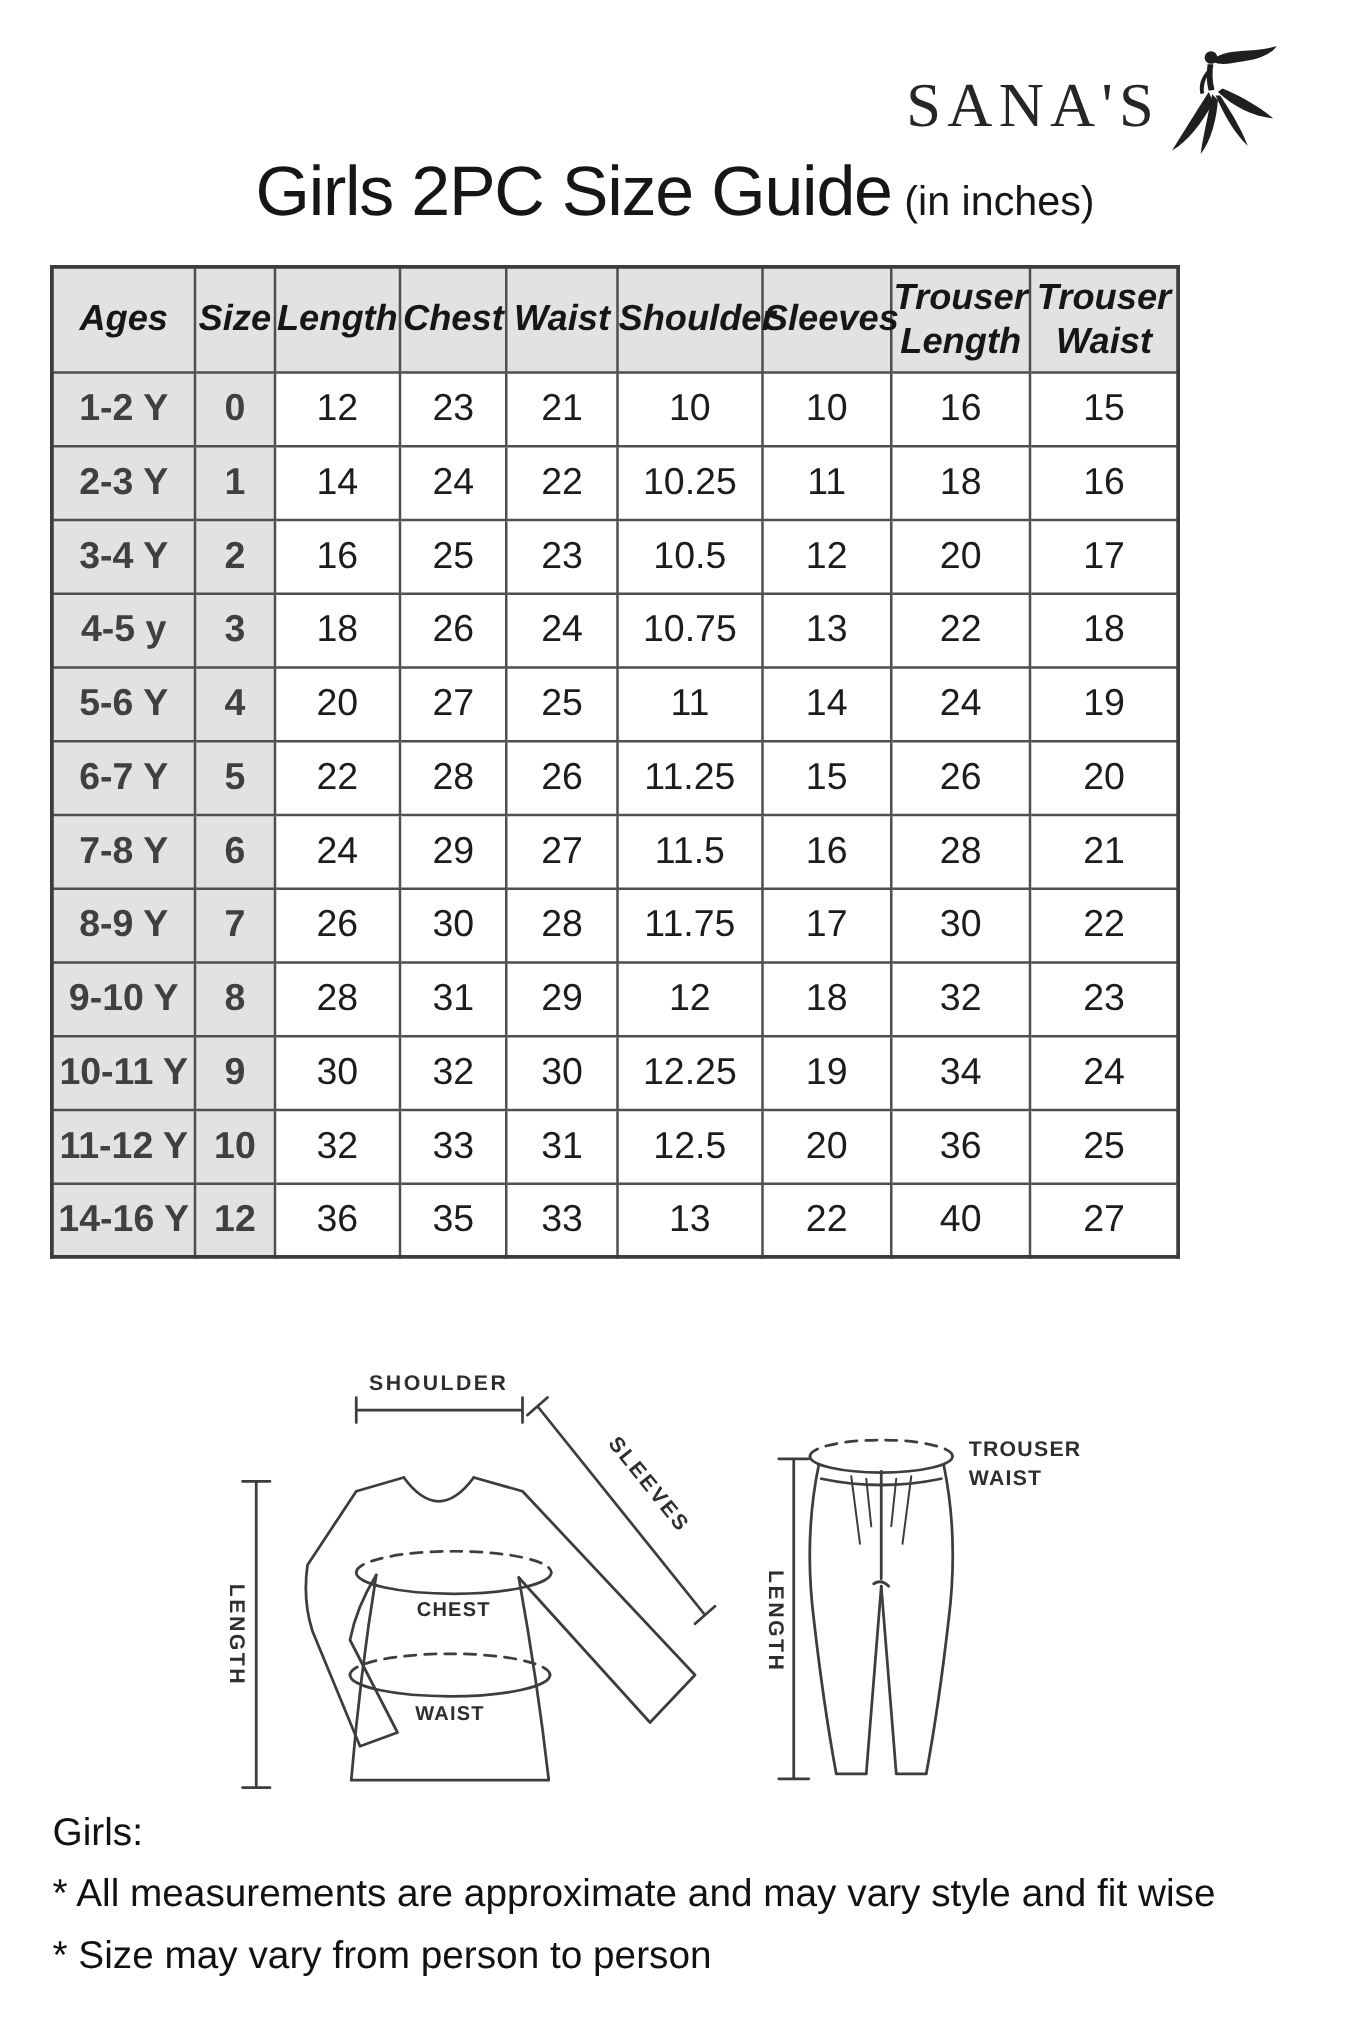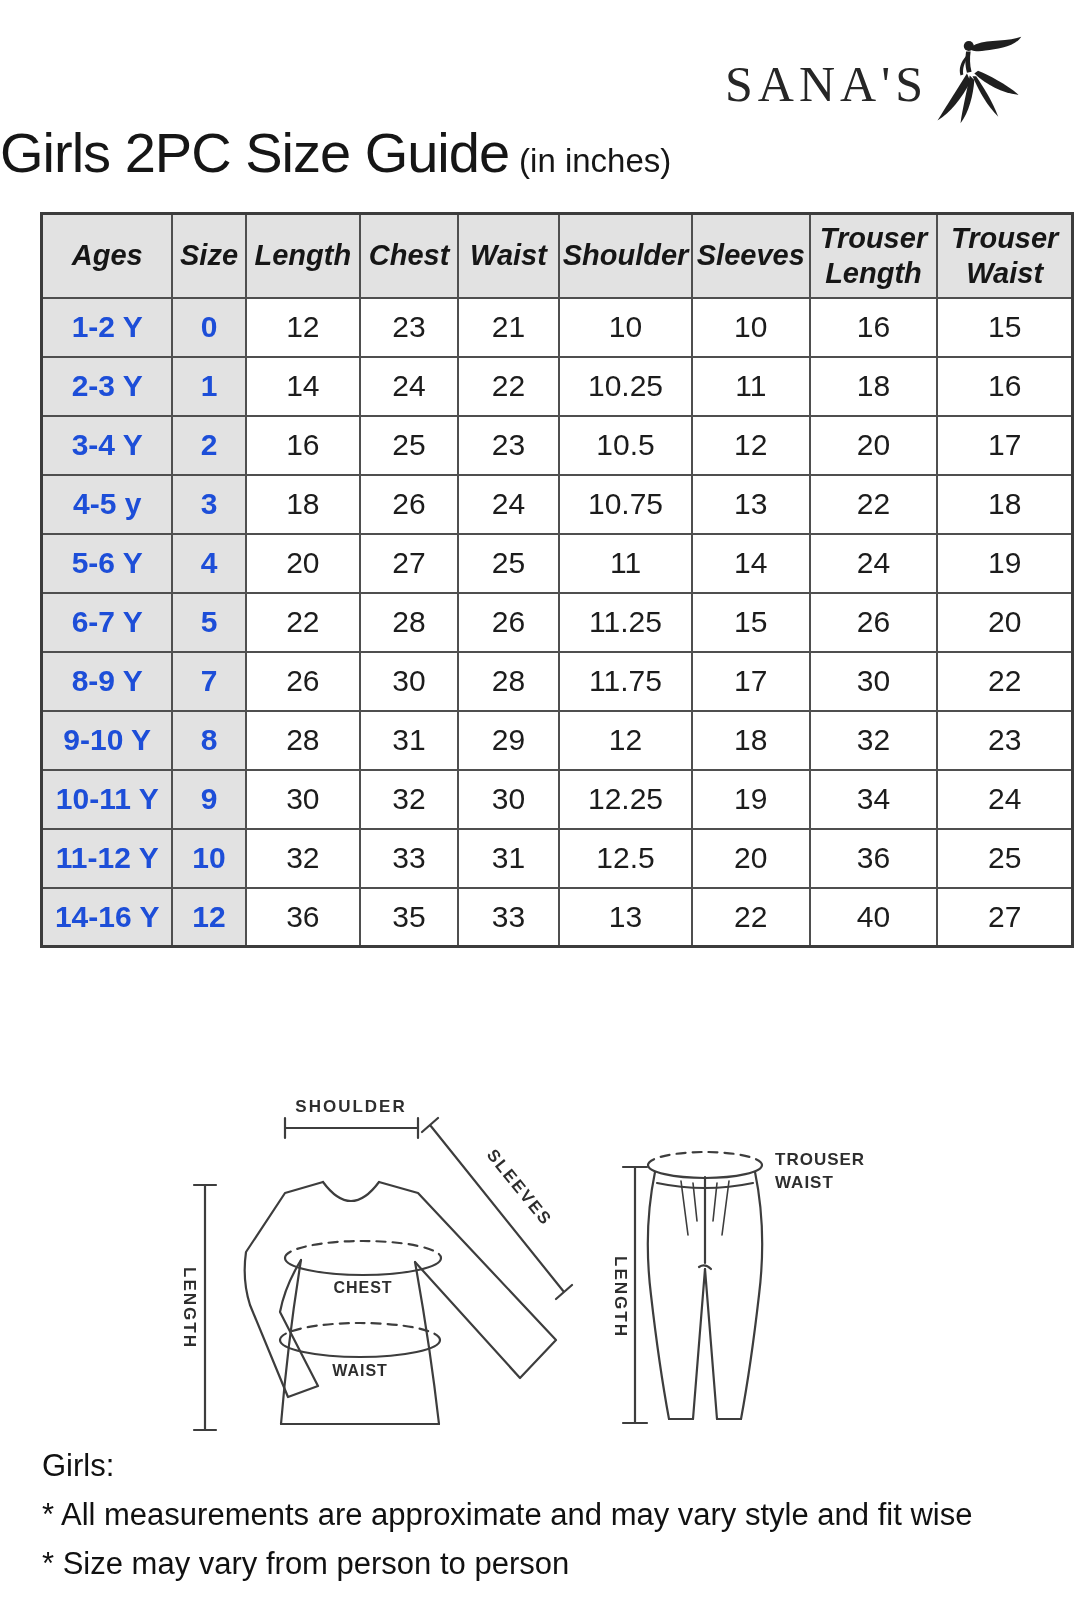--- a/index.html
+++ b/index.html
@@ -13,40 +13,40 @@
 
   
   .brand { position:absolute; top:42px; right:56px; display:flex; align-items:center; gap:4px; }
   .brand-name {
     font-family:"Liberation Serif", serif;
     font-size:50px; letter-spacing:5px; color:#262626; line-height:1;
   }
   .brand-mark { width:92px; height:92px; margin-top:-8px; }
 
   
-  .title { position:absolute; top:120px; left:0; width:100%; text-align:left; white-space:nowrap; }
+  .title { position:absolute; top:120px; left:0; width:100%; text-align:center; white-space:nowrap; }
   .title-main { font-size:56px; font-weight:400; color:#161616; letter-spacing:-1px; }
   .title-suffix { font-size:33px; font-weight:400; color:#161616; margin-left:10px; }
 
   
   table.size-table {
-    position:absolute; left:40px; top:212px; width:1034px;
+    position:absolute; left:40px; top:212px; width:904px;
     border-collapse:collapse; table-layout:fixed;
     border:3px solid #3c3c3c;
   }
   .size-table th, .size-table td {
     border:2px solid #4f4f4f; text-align:center; vertical-align:middle;
     overflow:visible;
   }
   .size-table thead th {
     height:84px; background:#e2e2e2;
     font-weight:bold; font-style:italic; font-size:29px; line-height:1.2; color:#161616;
   }
   .size-table tbody tr { height:59px; }
-  .size-table tbody th { background:#e2e2e2; font-weight:bold; font-size:30px; color:#1d4ed8; }
+  .size-table tbody th { background:#e2e2e2; font-weight:bold; font-size:30px; color:#404040; }
   .size-table tbody td { background:#ffffff; font-weight:400; font-size:30px; color:#1c1c1c; }
 
   
   .diagram { position:absolute; left:0; top:1080px; width:1080px; height:380px; }
   .dress-sketch   { position:absolute; left:168px; top:10px; }
   .trouser-sketch { position:absolute; left:585px; top:55px; }
   .sketch-label { font-family:"Liberation Sans", sans-serif; font-weight:bold; fill:#2e2e2e; }
 
   
   .note { position:absolute; left:42px; top:1448px; }
@@ -164,20 +164,31 @@
           <th>5</th>
           <td>22</td>
           <td>28</td>
           <td>26</td>
           <td>11.25</td>
           <td>15</td>
           <td>26</td>
           <td>20</td>
         </tr>
         <tr>
+          <th>7-8 Y</th>
+          <th>6</th>
+          <td>24</td>
+          <td>29</td>
+          <td>27</td>
+          <td>11.5</td>
+          <td>16</td>
+          <td>28</td>
+          <td>21</td>
+        </tr>
+        <tr>
           <th>8-9 Y</th>
           <th>7</th>
           <td>26</td>
           <td>30</td>
           <td>28</td>
           <td>11.75</td>
           <td>17</td>
           <td>30</td>
           <td>22</td>
         </tr>

